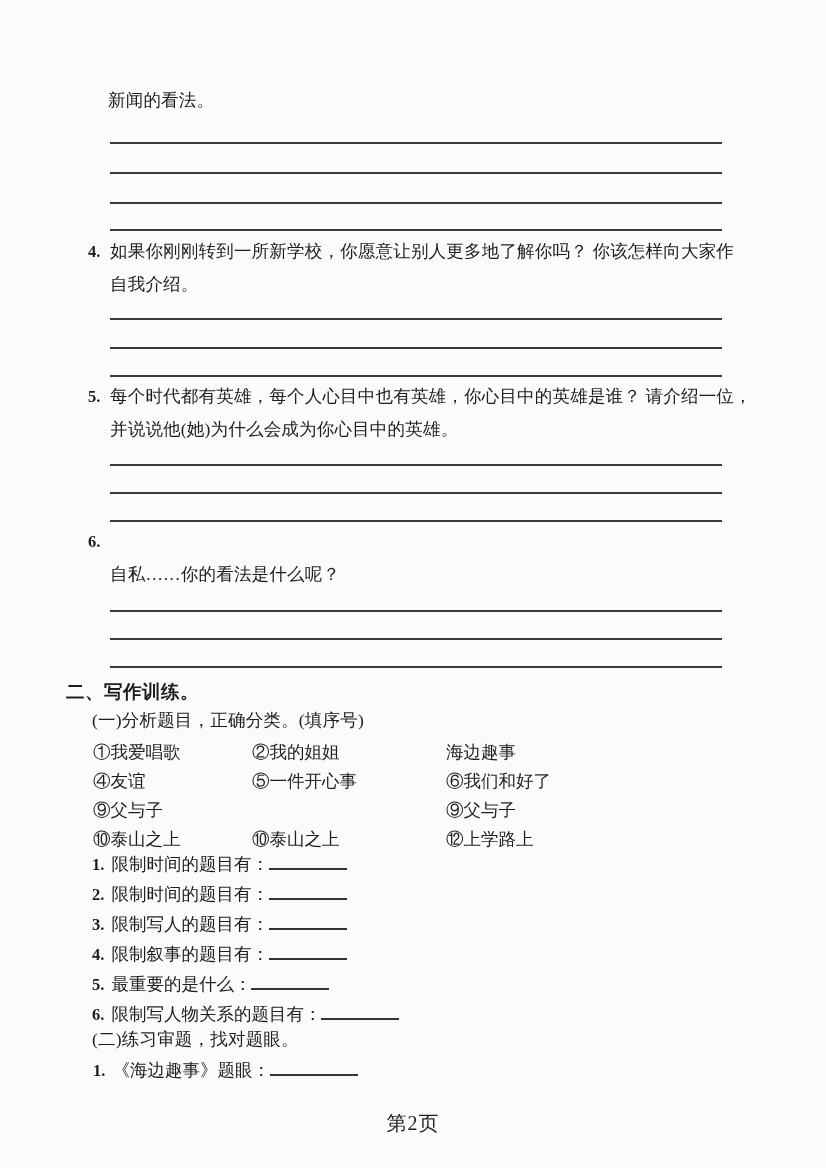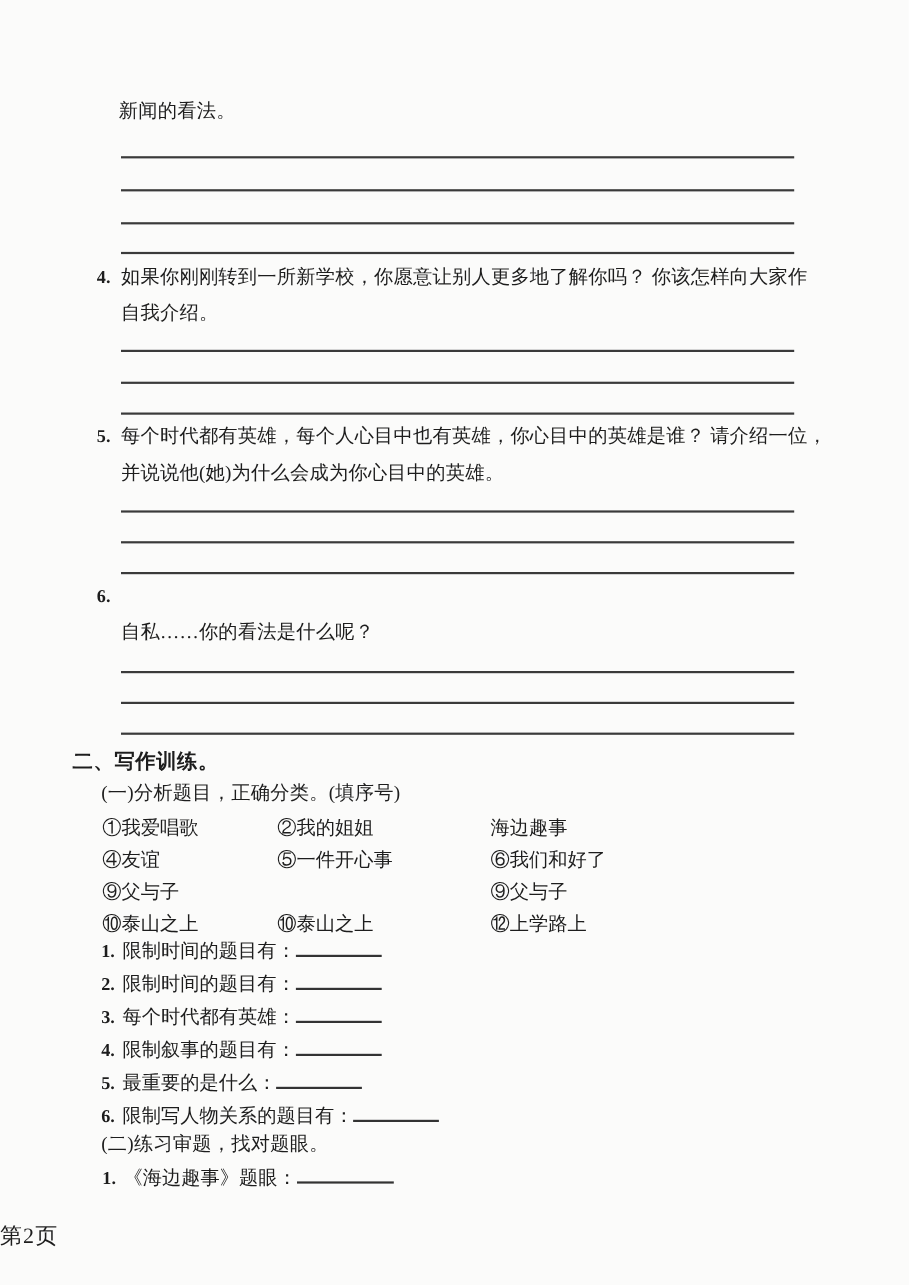--- a/index.html
+++ b/index.html
@@ -63,21 +63,21 @@
     height: 15px;
     border-bottom: 2px solid #333;
     vertical-align: baseline;
   }
   .blank-wide { width: 88px; }
   .footer {
     position: absolute;
     top: 1110px;
     left: 0;
     width: 100%;
-    text-align: left;
+    text-align: center;
     font-size: 20px;
     letter-spacing: 1px;
   }
 </style>
 </head>
 <body>
 
 <div class="page">
 
   <div class="text" style="left:108px; top:90px">新闻的看法。</div>
@@ -129,21 +129,21 @@
   <div class="item" style="left:252px; top:827px">⑩泰山之上</div>
   <div class="item" style="left:446px; top:827px">⑫上学路上</div>
 
   <div class="fill-row" style="left:92px; top:852px">
     <span class="fill-num">1.</span><span>限制时间的题目有：</span><span class="blank"></span>
   </div>
   <div class="fill-row" style="left:92px; top:882px">
     <span class="fill-num">2.</span><span>限制时间的题目有：</span><span class="blank"></span>
   </div>
   <div class="fill-row" style="left:92px; top:912px">
-    <span class="fill-num">3.</span><span>每个时代都有英雄：</span><span class="blank"></span>
+    <span class="fill-num">3.</span><span>限制写人的题目有：</span><span class="blank"></span>
   </div>
   <div class="fill-row" style="left:92px; top:942px">
     <span class="fill-num">4.</span><span>限制叙事的题目有：</span><span class="blank"></span>
   </div>
   <div class="fill-row" style="left:92px; top:972px">
     <span class="fill-num">5.</span><span>最重要的是什么：</span><span class="blank"></span>
   </div>
   <div class="fill-row" style="left:92px; top:1002px">
     <span class="fill-num">6.</span><span>限制写人物关系的题目有：</span><span class="blank"></span>
   </div>

